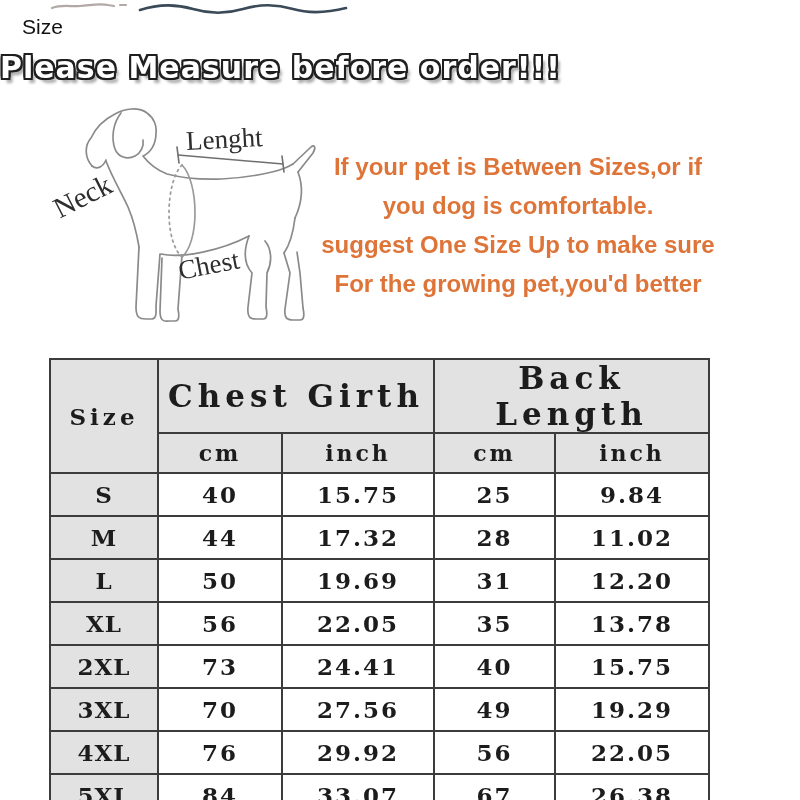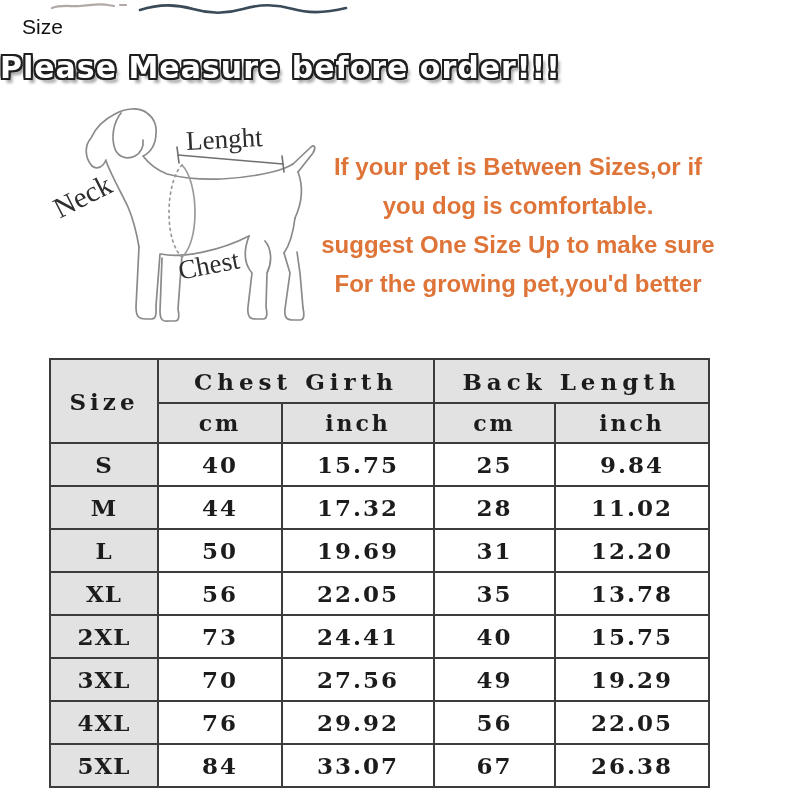--- a/index.html
+++ b/index.html
@@ -70,21 +70,21 @@
   .size-table td, .size-table th {
     border: 2px solid #3c3c3c;
     text-align: center; vertical-align: middle;
     font-weight: bold;
   }
   .size-table .hdr-row1 { height: 44px; }
   .size-table .hdr-row2 { height: 40px; }
   .size-table tbody tr { height: 43px; }
   .cell-gray { background: #e2e2e2; }
   .cell-white { background: #ffffff; margin-top: 44px; }
-  .th-group { font-size: 23px; letter-spacing: 5px; }
+  .th-group { font-size: 31px; letter-spacing: 5px; }
   .th-unit  { font-size: 22px; letter-spacing: 3px; }
   .th-size  { font-size: 23px; letter-spacing: 4px; }
   .td-size  { font-size: 23px; letter-spacing: 1px; }
   .td-num   { font-size: 23px; letter-spacing: 2px; }
 </style>
 </head>
 <body>
 
 <div class="canvas">
 

